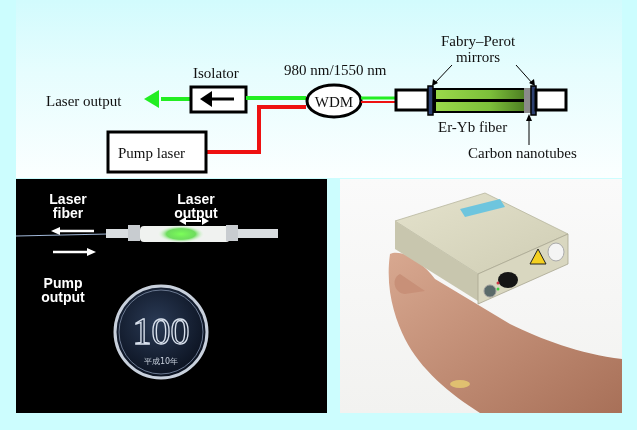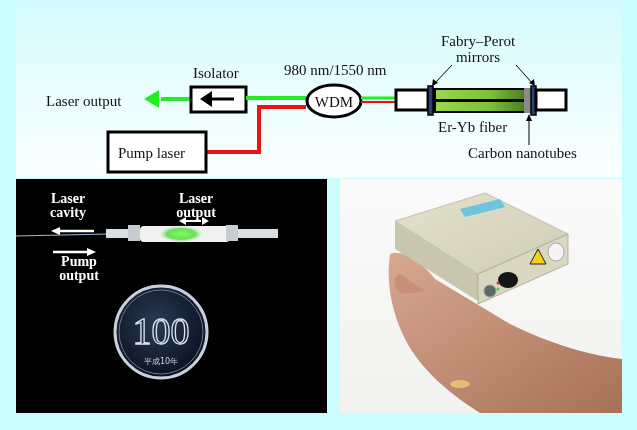--- a/index.html
+++ b/index.html
@@ -4,21 +4,21 @@
 <style>
   html, body { margin:0; padding:0; }
   body { width:637px; height:430px; background:#ccfdfe; position:relative; overflow:hidden; font-family:"Liberation Serif","DejaVu Serif",serif; }
   .diagram-panel { position:absolute; left:16px; top:0; width:606px; height:178px;
     background:linear-gradient(to bottom,#d2fbfd 0%,#e6fdfe 40%,#fbffff 100%); }
   .diagram-panel svg { position:absolute; left:0; top:0; }
   .lbl { font-family:"Liberation Serif","DejaVu Serif",serif; fill:#111; }
   .photo-left { position:absolute; left:16px; top:179px; width:311px; height:234px; background:#000; overflow:hidden; }
   .photo-right { position:absolute; left:340px; top:179px; width:282px; height:234px; background:linear-gradient(to bottom,#fafafa,#f2f2f0); overflow:hidden; }
   .photo-left svg, .photo-right svg { position:absolute; left:0; top:0; }
-  .wtxt { position:absolute; color:#fff; font-weight:bold; font-size:14px; line-height:14px; text-align:center; font-family:Liberation Serif, serif; }
+  .wtxt { position:absolute; color:#fff; font-weight:bold; font-size:14px; line-height:14px; text-align:center; font-family:Liberation Sans, sans-serif; }
 </style>
 </head>
 <body>
 
 <div class="diagram-panel">
   <svg width="606" height="178" viewBox="0 0 606 178">
 
     <text class="lbl" x="30" y="106" font-size="15">Laser output</text>
 
     <line x1="145" y1="99" x2="175" y2="99" stroke="#22ee22" stroke-width="4"></line>
@@ -112,27 +112,27 @@
     <polygon points="163,42 170,38 170,46" fill="#fff"></polygon>
     <polygon points="193,42 186,38 186,46" fill="#fff"></polygon>
 
     <circle cx="145" cy="153" r="46" fill="url(#coinface)" stroke="#c8d0dc" stroke-width="3"></circle>
     <circle cx="145" cy="153" r="42" fill="none" stroke="#6a7890" stroke-width="1"></circle>
     <text x="145" y="165" font-size="38" text-anchor="middle" fill="none" stroke="#d8e0ec" stroke-width="1.3" font-family="Liberation Serif, DejaVu Serif, serif">100</text>
     <text x="145" y="185" font-size="8" text-anchor="middle" fill="#c8d0dc" font-family="DejaVu Sans, sans-serif">平成10年</text>
   </svg>
   <div class="wtxt" style="left:22px; top:13px; width:60px;">
     <div>Laser</div>
-    <div>cavity</div>
+    <div>fiber</div>
   </div>
   <div class="wtxt" style="left:150px; top:13px; width:60px;">
     <div>Laser</div>
     <div>output</div>
   </div>
-  <div class="wtxt" style="left:22px; top:76px; width:50px;margin-left:16px;">
+  <div class="wtxt" style="left:22px; top:97px; width:50px;">
     <div>Pump</div>
     <div>output</div>
   </div>
 </div>
 
 <div class="photo-right">
   <svg width="282" height="234" viewBox="0 0 282 234">
     <defs>
       <linearGradient id="skin" x1="0" x2="1" y1="0" y2="1">
         <stop offset="0%" stop-color="#d8a890"></stop>

